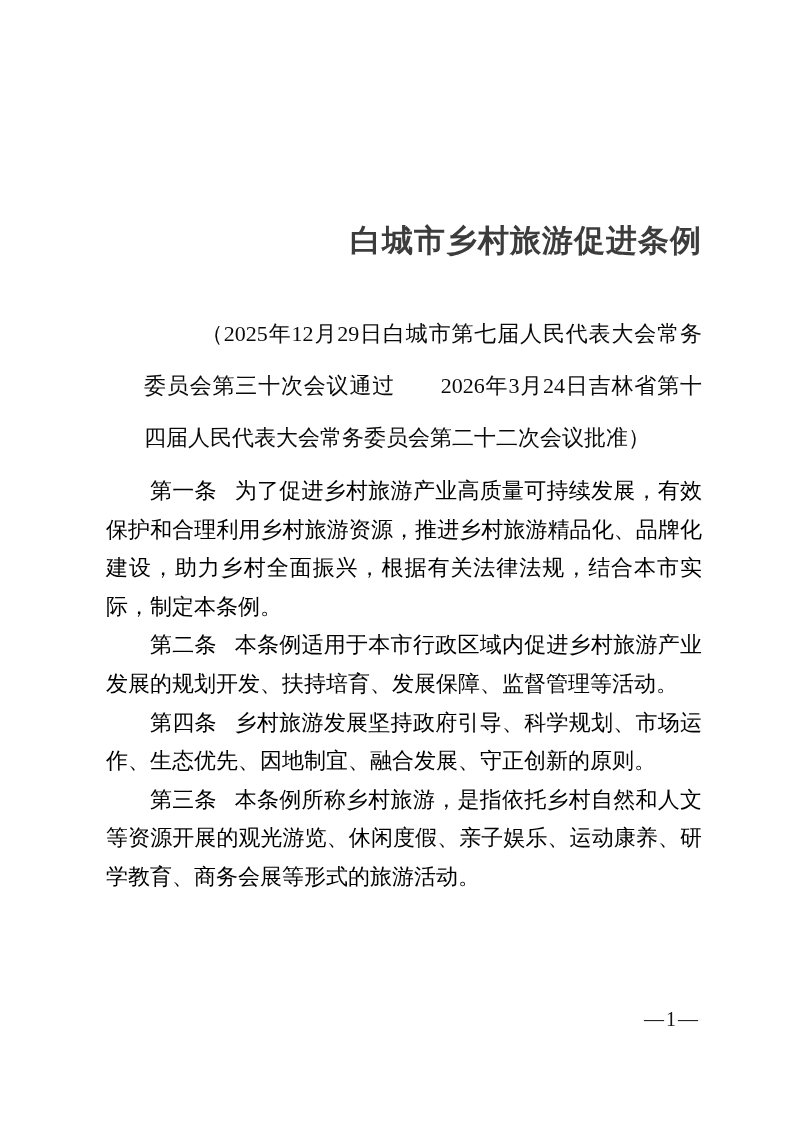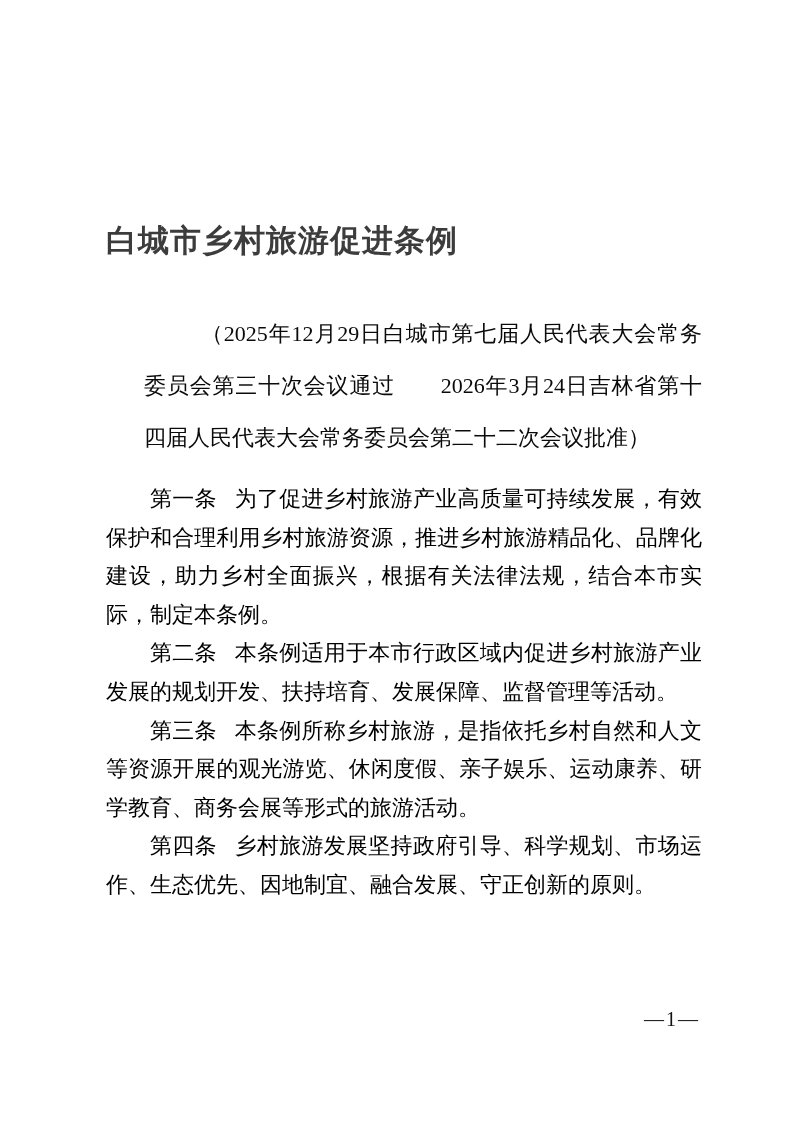--- a/index.html
+++ b/index.html
@@ -12,40 +12,40 @@
     background: #ffffff;
     overflow: hidden;
     color: #000000;
     font-family: "Liberation Sans", sans-serif;
   }
   .content {
     padding: 0 98px 0 106px;
   }
   .doc-title {
     margin-top: 222px;
-    text-align: left;
+    text-align: right;
     font-size: 31px;
     line-height: 38px;
     font-weight: bold;
     letter-spacing: 1px;
     color: #3c3c3c;
     font-family: "Liberation Sans", sans-serif;
   }
   .enactment-note {
     margin-top: 48px;
     margin-left: 38px;
     text-indent: 57px;
     font-size: 22px;
     line-height: 52px;
     text-align: justify;
     color: #0a0a0a;
     font-family: "Liberation Serif", serif;
   }
   .doc-body {
-    margin-top: 16px;
+    margin-top: 8px;
   }
   .article {
     font-size: 22px;
     line-height: 38.6px;
     text-align: justify;
     text-indent: 44px;
     color: #000000;
   }
   .article-label {
     margin-right: 18px;
@@ -70,22 +70,22 @@
     <h1 class="doc-title">白城市乡村旅游促进条例</h1>
 
     <p class="enactment-note">（2025年12月29日白城市第七届人民代表大会常务委员会第三十次会议通过　　2026年3月24日吉林省第十四届人民代表大会常务委员会第二十二次会议批准）</p>
 
     <div class="doc-body">
 
       <p class="article"><span class="article-label">第一条</span><span>为了促进乡村旅游产业高质量可持续发展，有效保护和合理利用乡村旅游资源，推进乡村旅游精品化、品牌化建设，助力乡村全面振兴，根据有关法律法规，结合本市实际，制定本条例。</span></p>
 
       <p class="article"><span class="article-label">第二条</span><span>本条例适用于本市行政区域内促进乡村旅游产业发展的规划开发、扶持培育、发展保障、监督管理等活动。</span></p>
 
+      <p class="article"><span class="article-label">第四条</span><span>乡村旅游发展坚持政府引导、科学规划、市场运作、生态优先、因地制宜、融合发展、守正创新的原则。</span></p>
+
       <p class="article"><span class="article-label">第三条</span><span>本条例所称乡村旅游，是指依托乡村自然和人文等资源开展的观光游览、休闲度假、亲子娱乐、运动康养、研学教育、商务会展等形式的旅游活动。</span></p>
-
-      <p class="article"><span class="article-label">第四条</span><span>乡村旅游发展坚持政府引导、科学规划、市场运作、生态优先、因地制宜、融合发展、守正创新的原则。</span></p>
 
 
     </div>
   </div>
 
   <div class="page-number">—1—</div>
 </div>
 
 </body></html>

